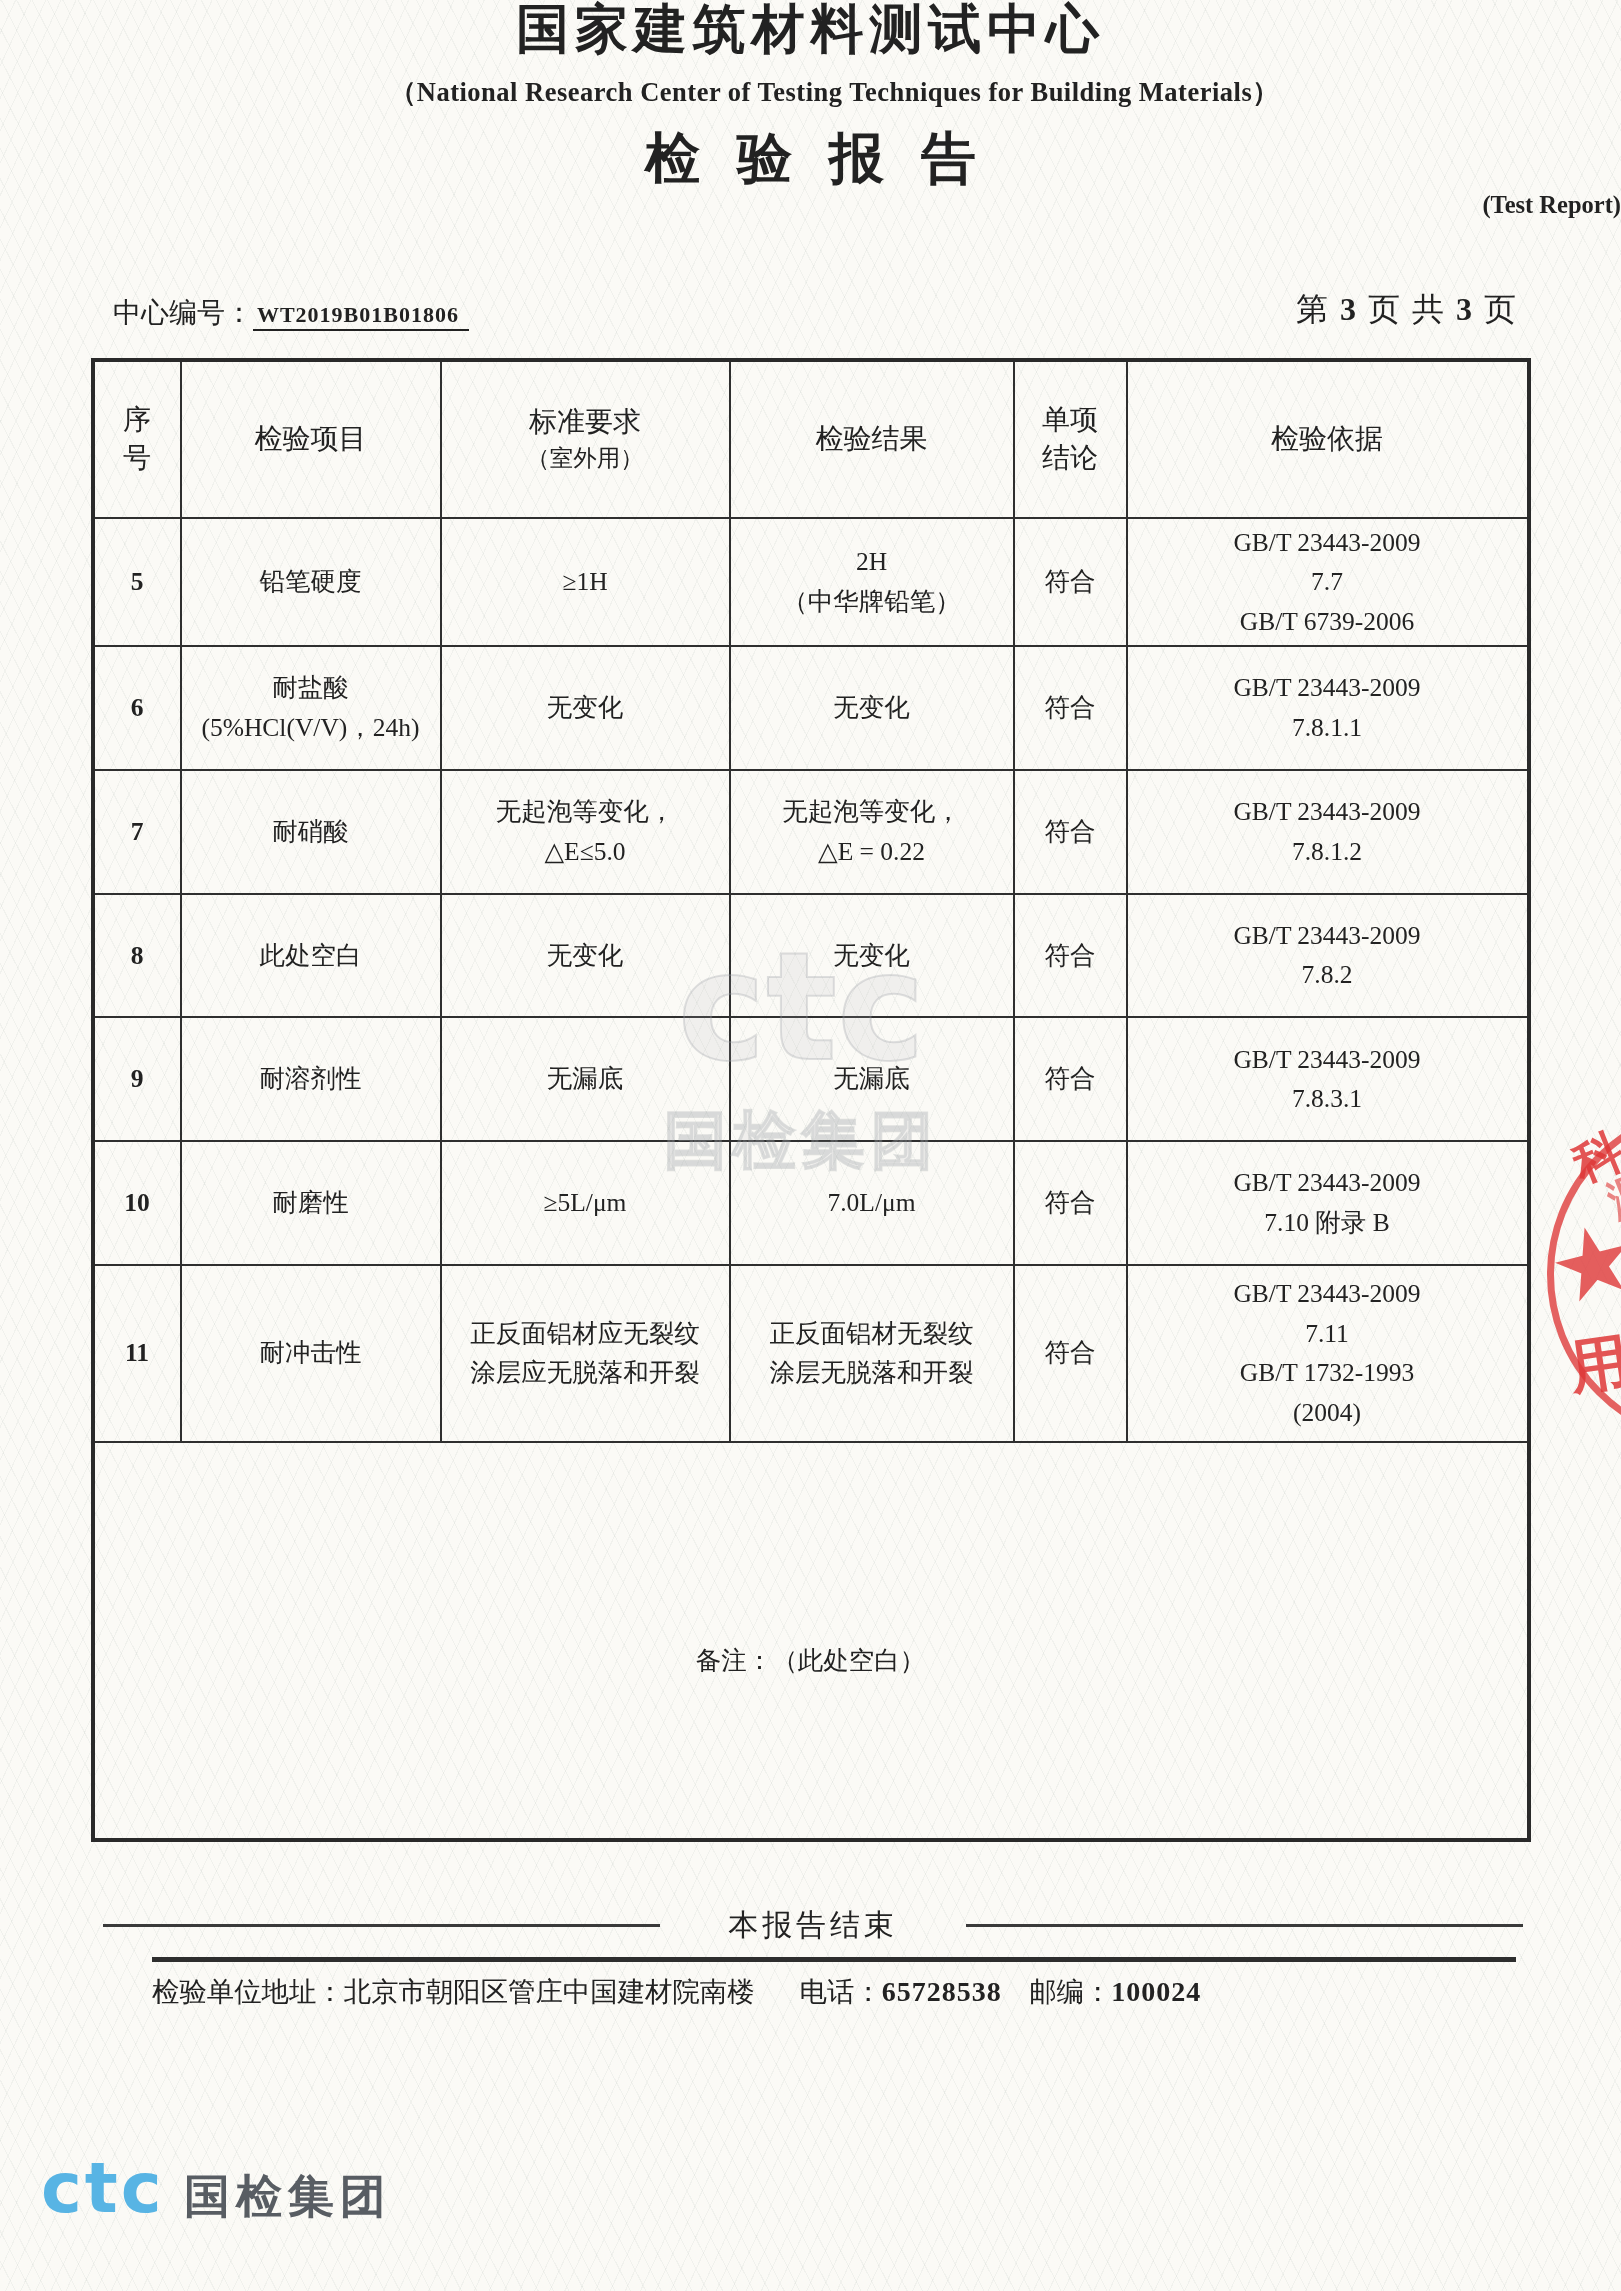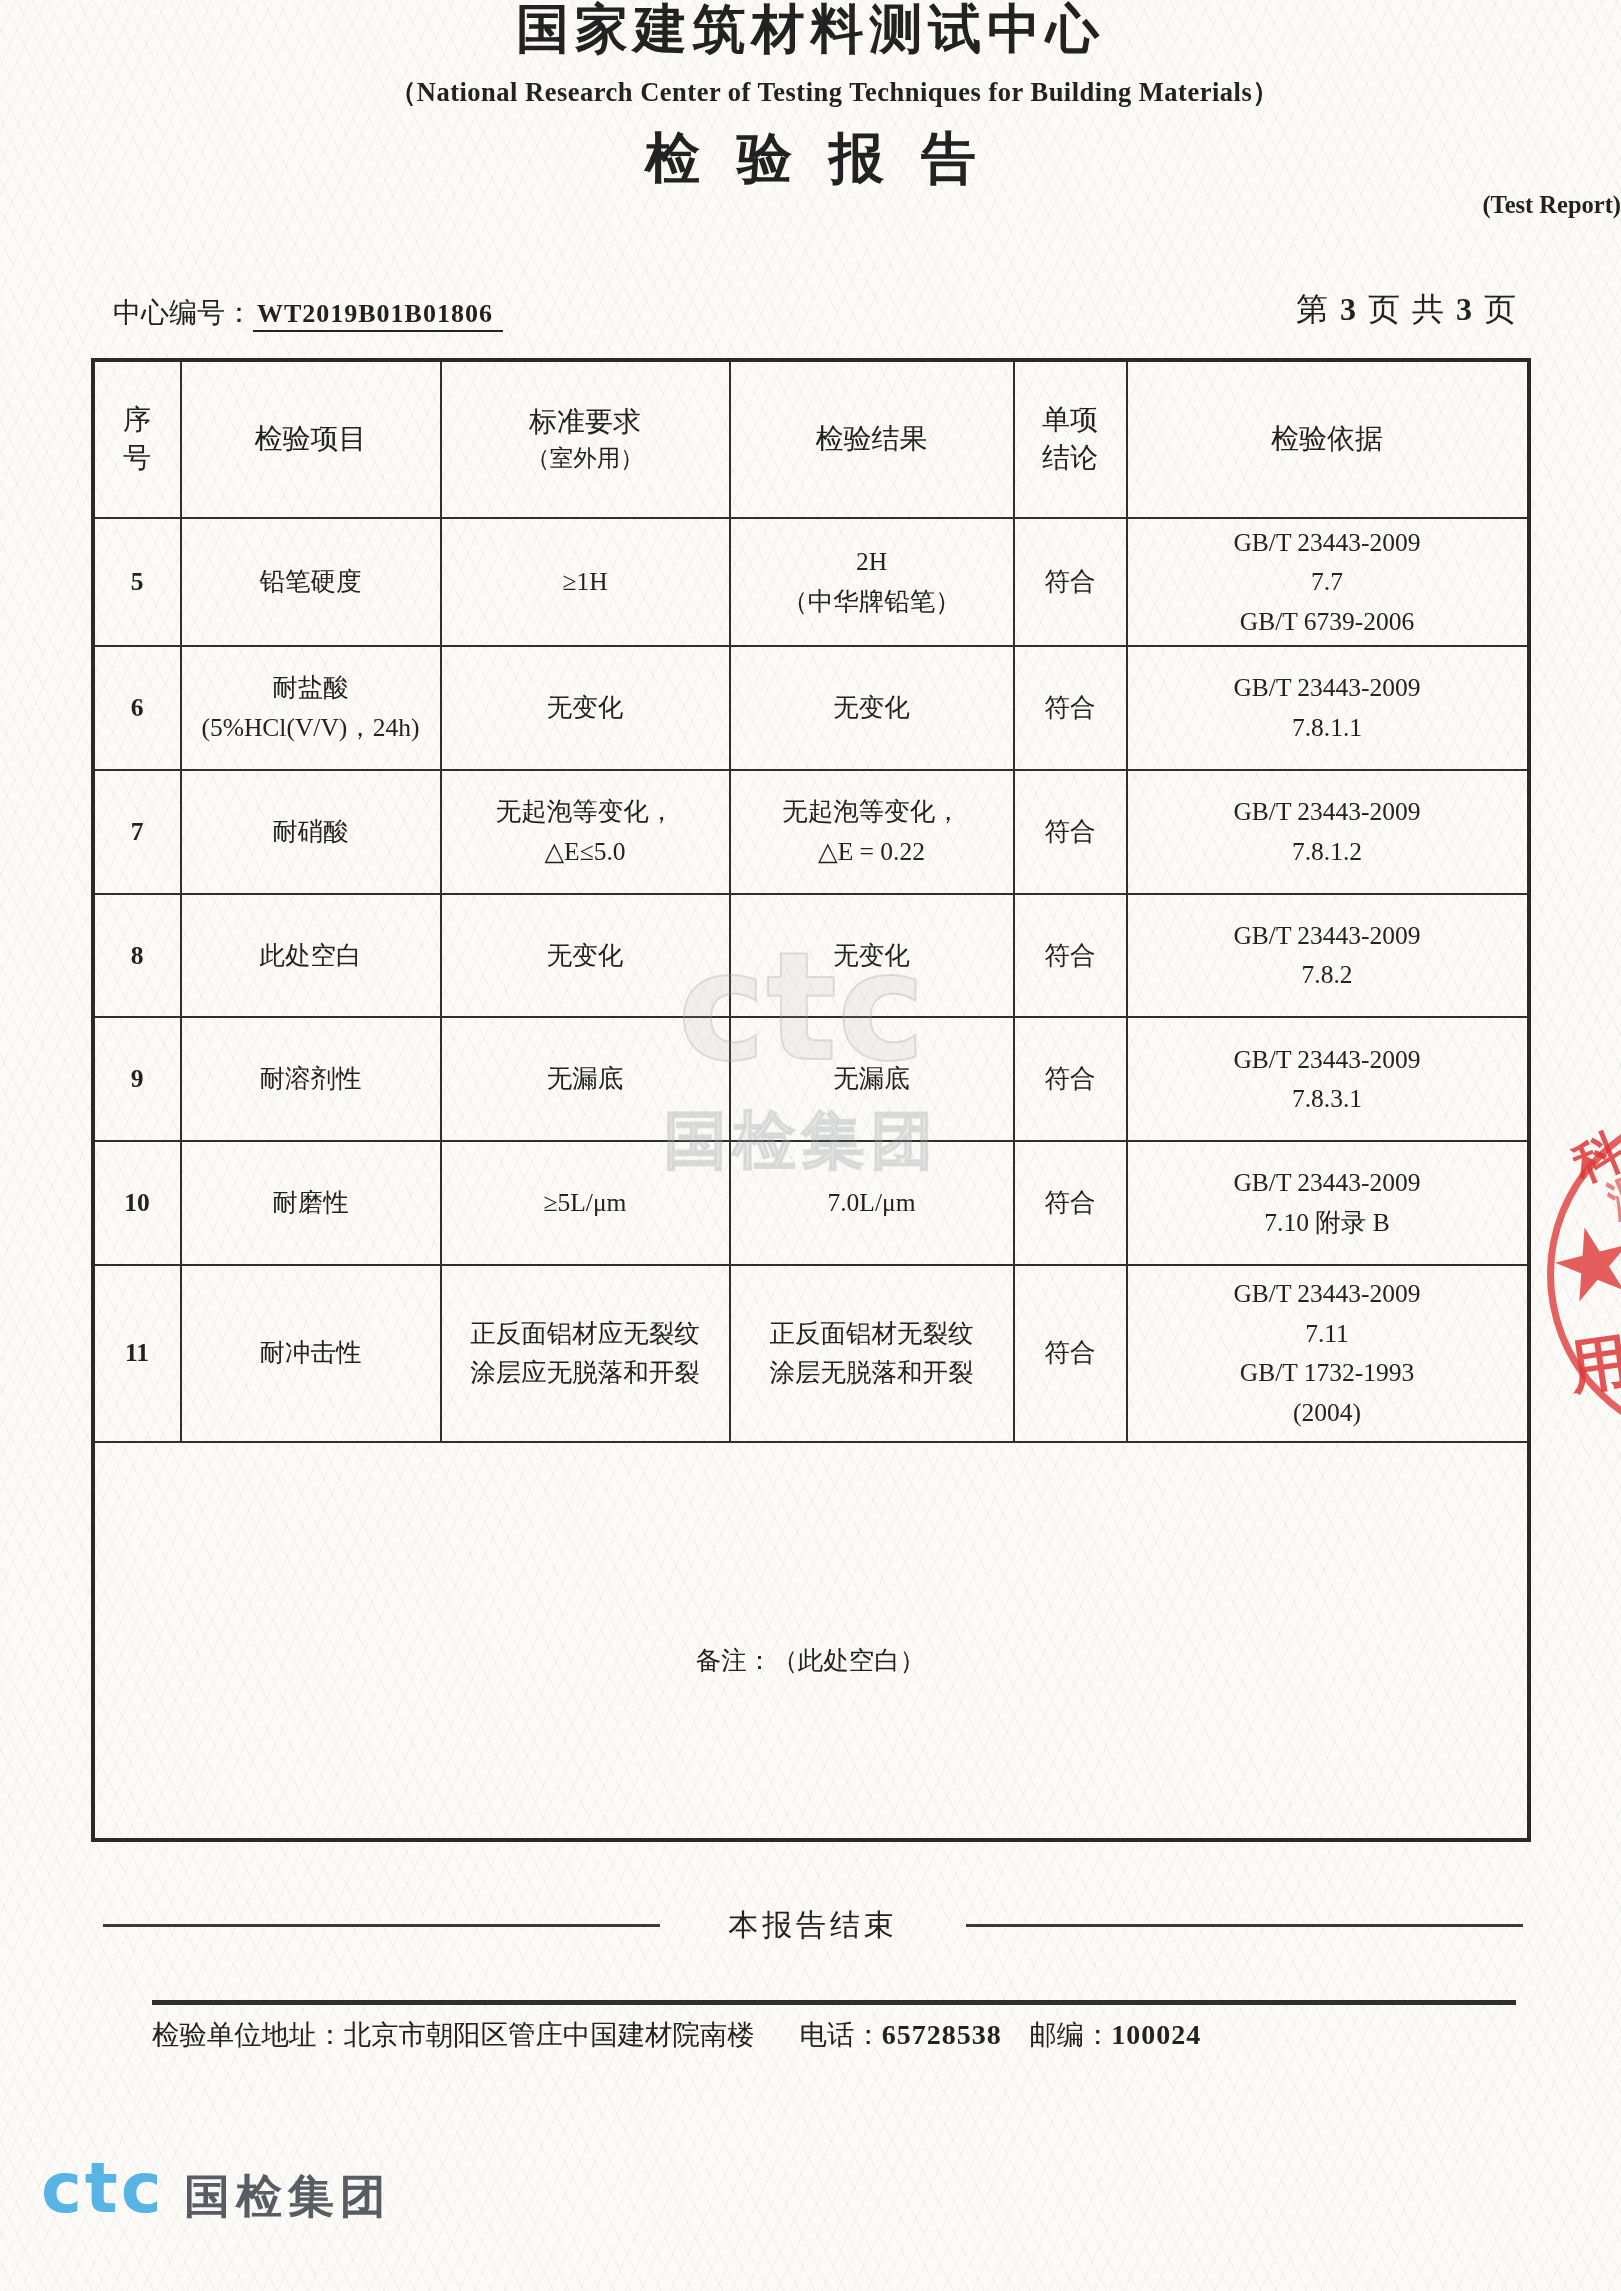--- a/index.html
+++ b/index.html
@@ -32,21 +32,21 @@
   .doc-title-en{
     margin-top:3.9px;text-align:right;
     font-size:24.5px;font-weight:700;
   }
   .meta-row{
     margin:29px 103px 0 113px;
     display:flex;justify-content:space-between;align-items:flex-end;
   }
   .report-no-label{font-size:28px;}
   .report-no-value{
-    font-size:26px;font-weight:700;letter-spacing:1px;
+    font-size:22px;font-weight:700;letter-spacing:1px;
     border-bottom:2.9px solid #222;padding:0 9.8px 2px 3.9px;
   }
   .page-indicator{font-size:32px;letter-spacing:2px;margin-top:40px;}
   .page-indicator b{font-family:"Liberation Serif","DejaVu Serif",serif;}
   
   table.report{
     margin:25.5px auto 0;
     width:1436px;table-layout:fixed;
     border-collapse:collapse;
     border:4.9px solid #2a2a2a;
@@ -74,21 +74,21 @@
   .remark-label{font-weight:400;}
   
   .end-row{
     margin:63px 98px 0 103px;
     display:flex;align-items:center;justify-content:center;gap:68px;
   }
   .end-line{flex:1;border-top:3.9px solid #3a3a3a;height:0;}
   .end-text{font-size:30px;letter-spacing:3.9px;white-space:nowrap;}
   
   .footer{
-    position:absolute;left:152px;top:2000px;width:1364px;
+    position:absolute;left:152px;top:1957px;width:1364px;
     border-top:5.9px solid #2e2e2e;
     padding-top:11.8px;
     font-size:27.4px;
   }
   .footer .num{font-weight:700;font-size:28px;letter-spacing:1px;}
   .footer-gap{display:inline-block;width:45px;}
   .footer-gap-sm{display:inline-block;width:27.4px;}
   
   .logo{
     position:absolute;left:41px;top:2154px;

